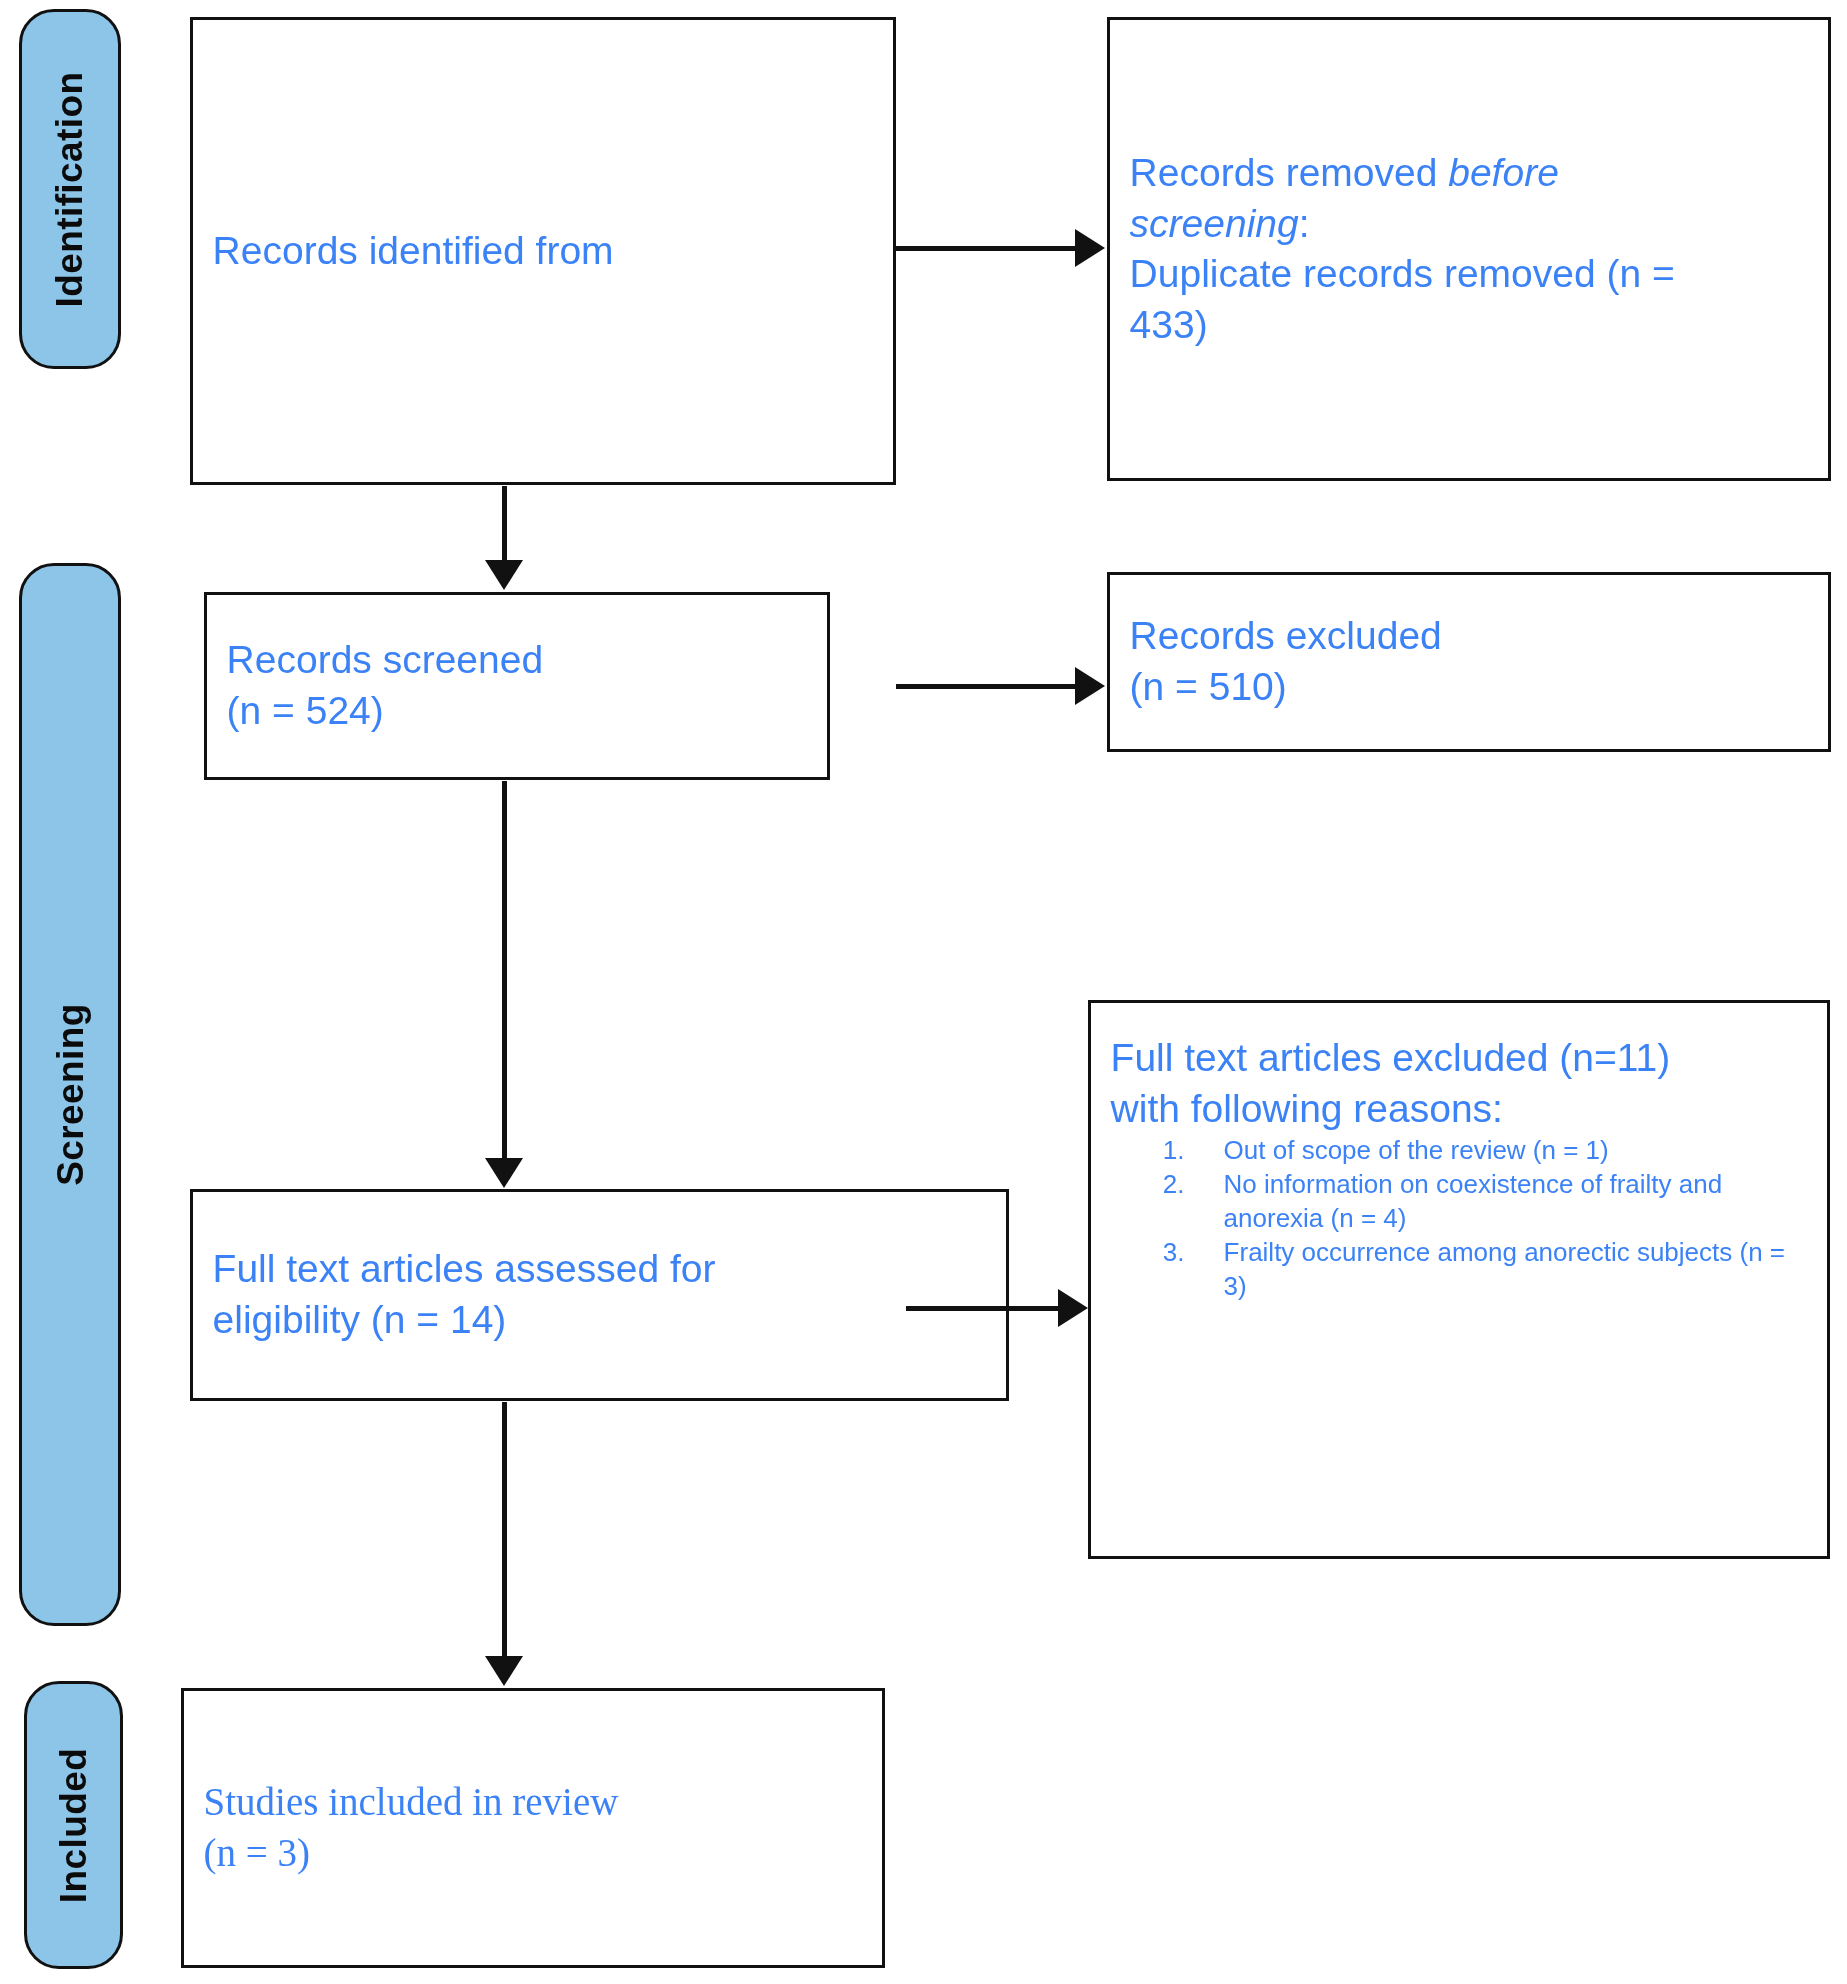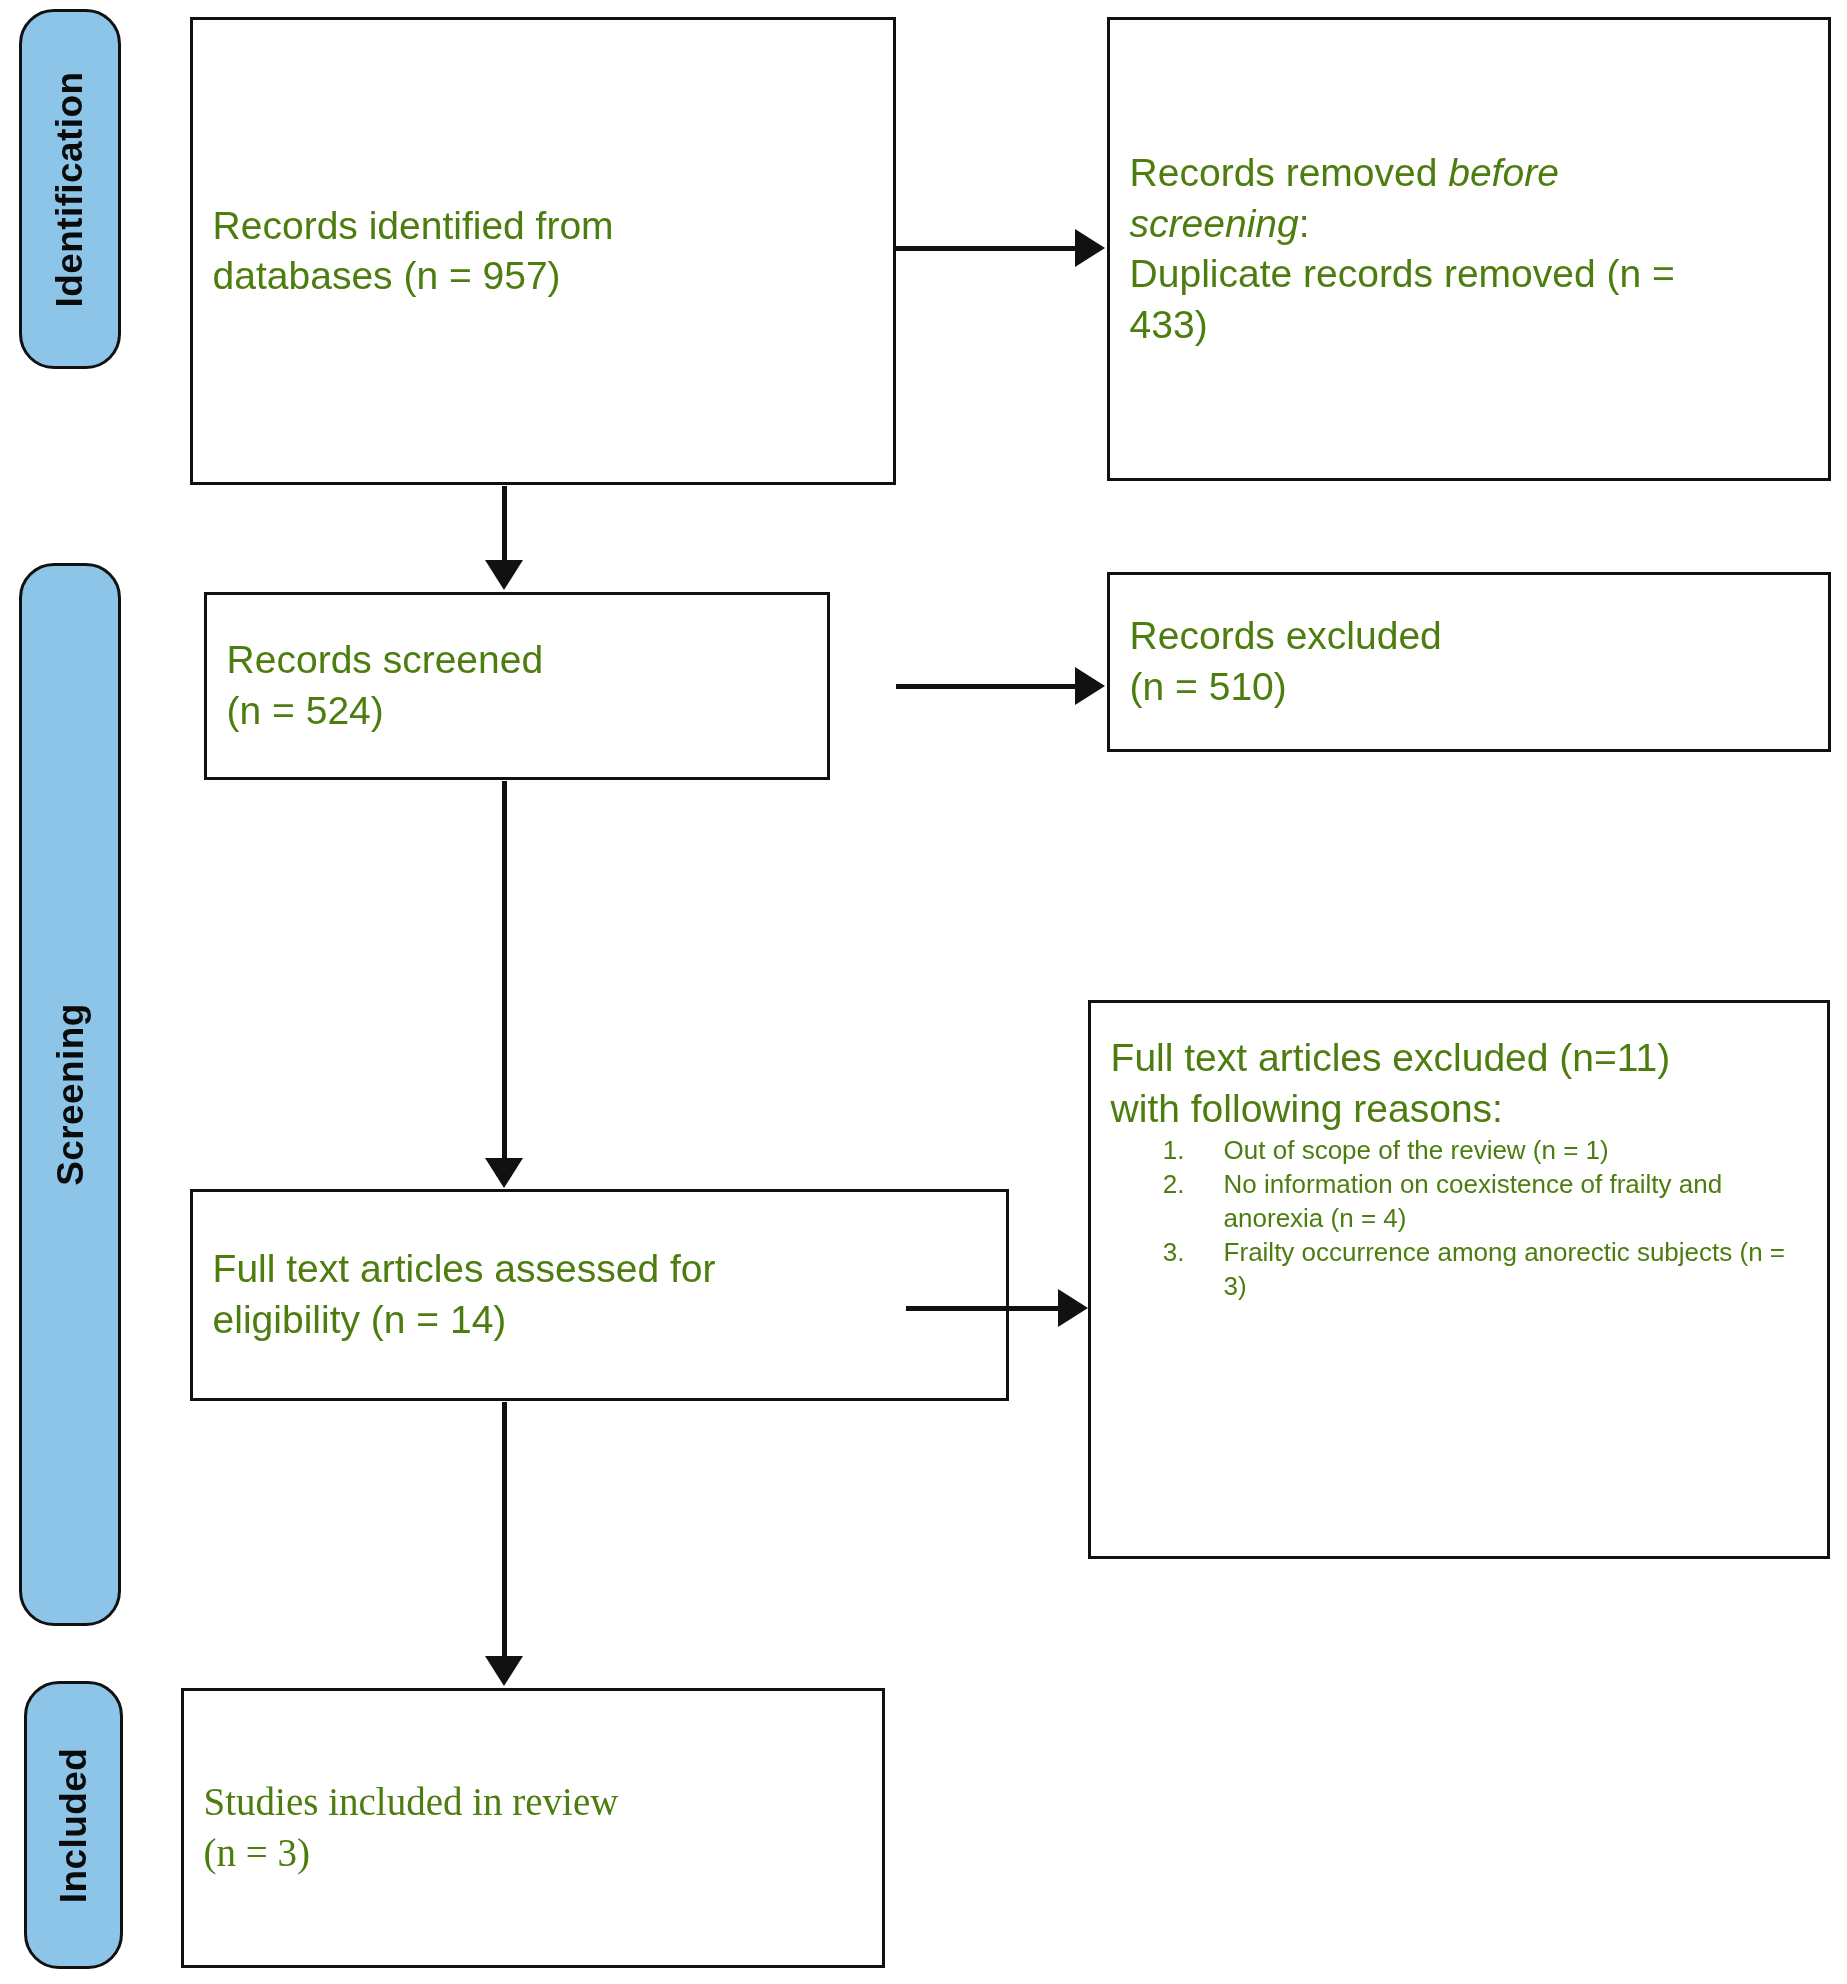--- a/index.html
+++ b/index.html
@@ -45,21 +45,21 @@
     background: #ffffff;
     border: 3.8px solid #111111;
     box-sizing: border-box;
     display: flex;
     align-items: center;
   }
   .flow-box .box-text {
     padding: 0 19.6px;
     font-size: 39px;
     line-height: 1.30;
-    color: #4d7c0f;
+    color: #3b82f6;
     width: 100%;
     box-sizing: border-box;
   }
   .flow-box.top-align .box-text {
     align-self: flex-start;
   }
   em.italic-phrase { font-style: italic; }
 
   
   ol.reasons {
@@ -109,21 +109,20 @@
     <span class="stage-label">Screening</span>
   </div>
 
   <div class="stage-pill" style="left:24px; top:1681px; width:99px; height:288px;">
     <span class="stage-label">Included</span>
   </div>
 
   <div class="flow-box" style="left:190px; top:17.3px; width:706px; height:468px;">
     <div class="box-text">
       <span>Records identified from</span><br>
-      <span>databases (n = 957)</span>
     </div>
   </div>
 
   <div class="flow-box" style="left:1107px; top:17.3px; width:724px; height:464px;">
     <div class="box-text">
       <span>Records removed </span><em class="italic-phrase">before</em><br>
       <em class="italic-phrase">screening</em><span>:</span><br>
       <span>Duplicate records removed  (n =</span><br>
       <span>433)</span>
     </div>

